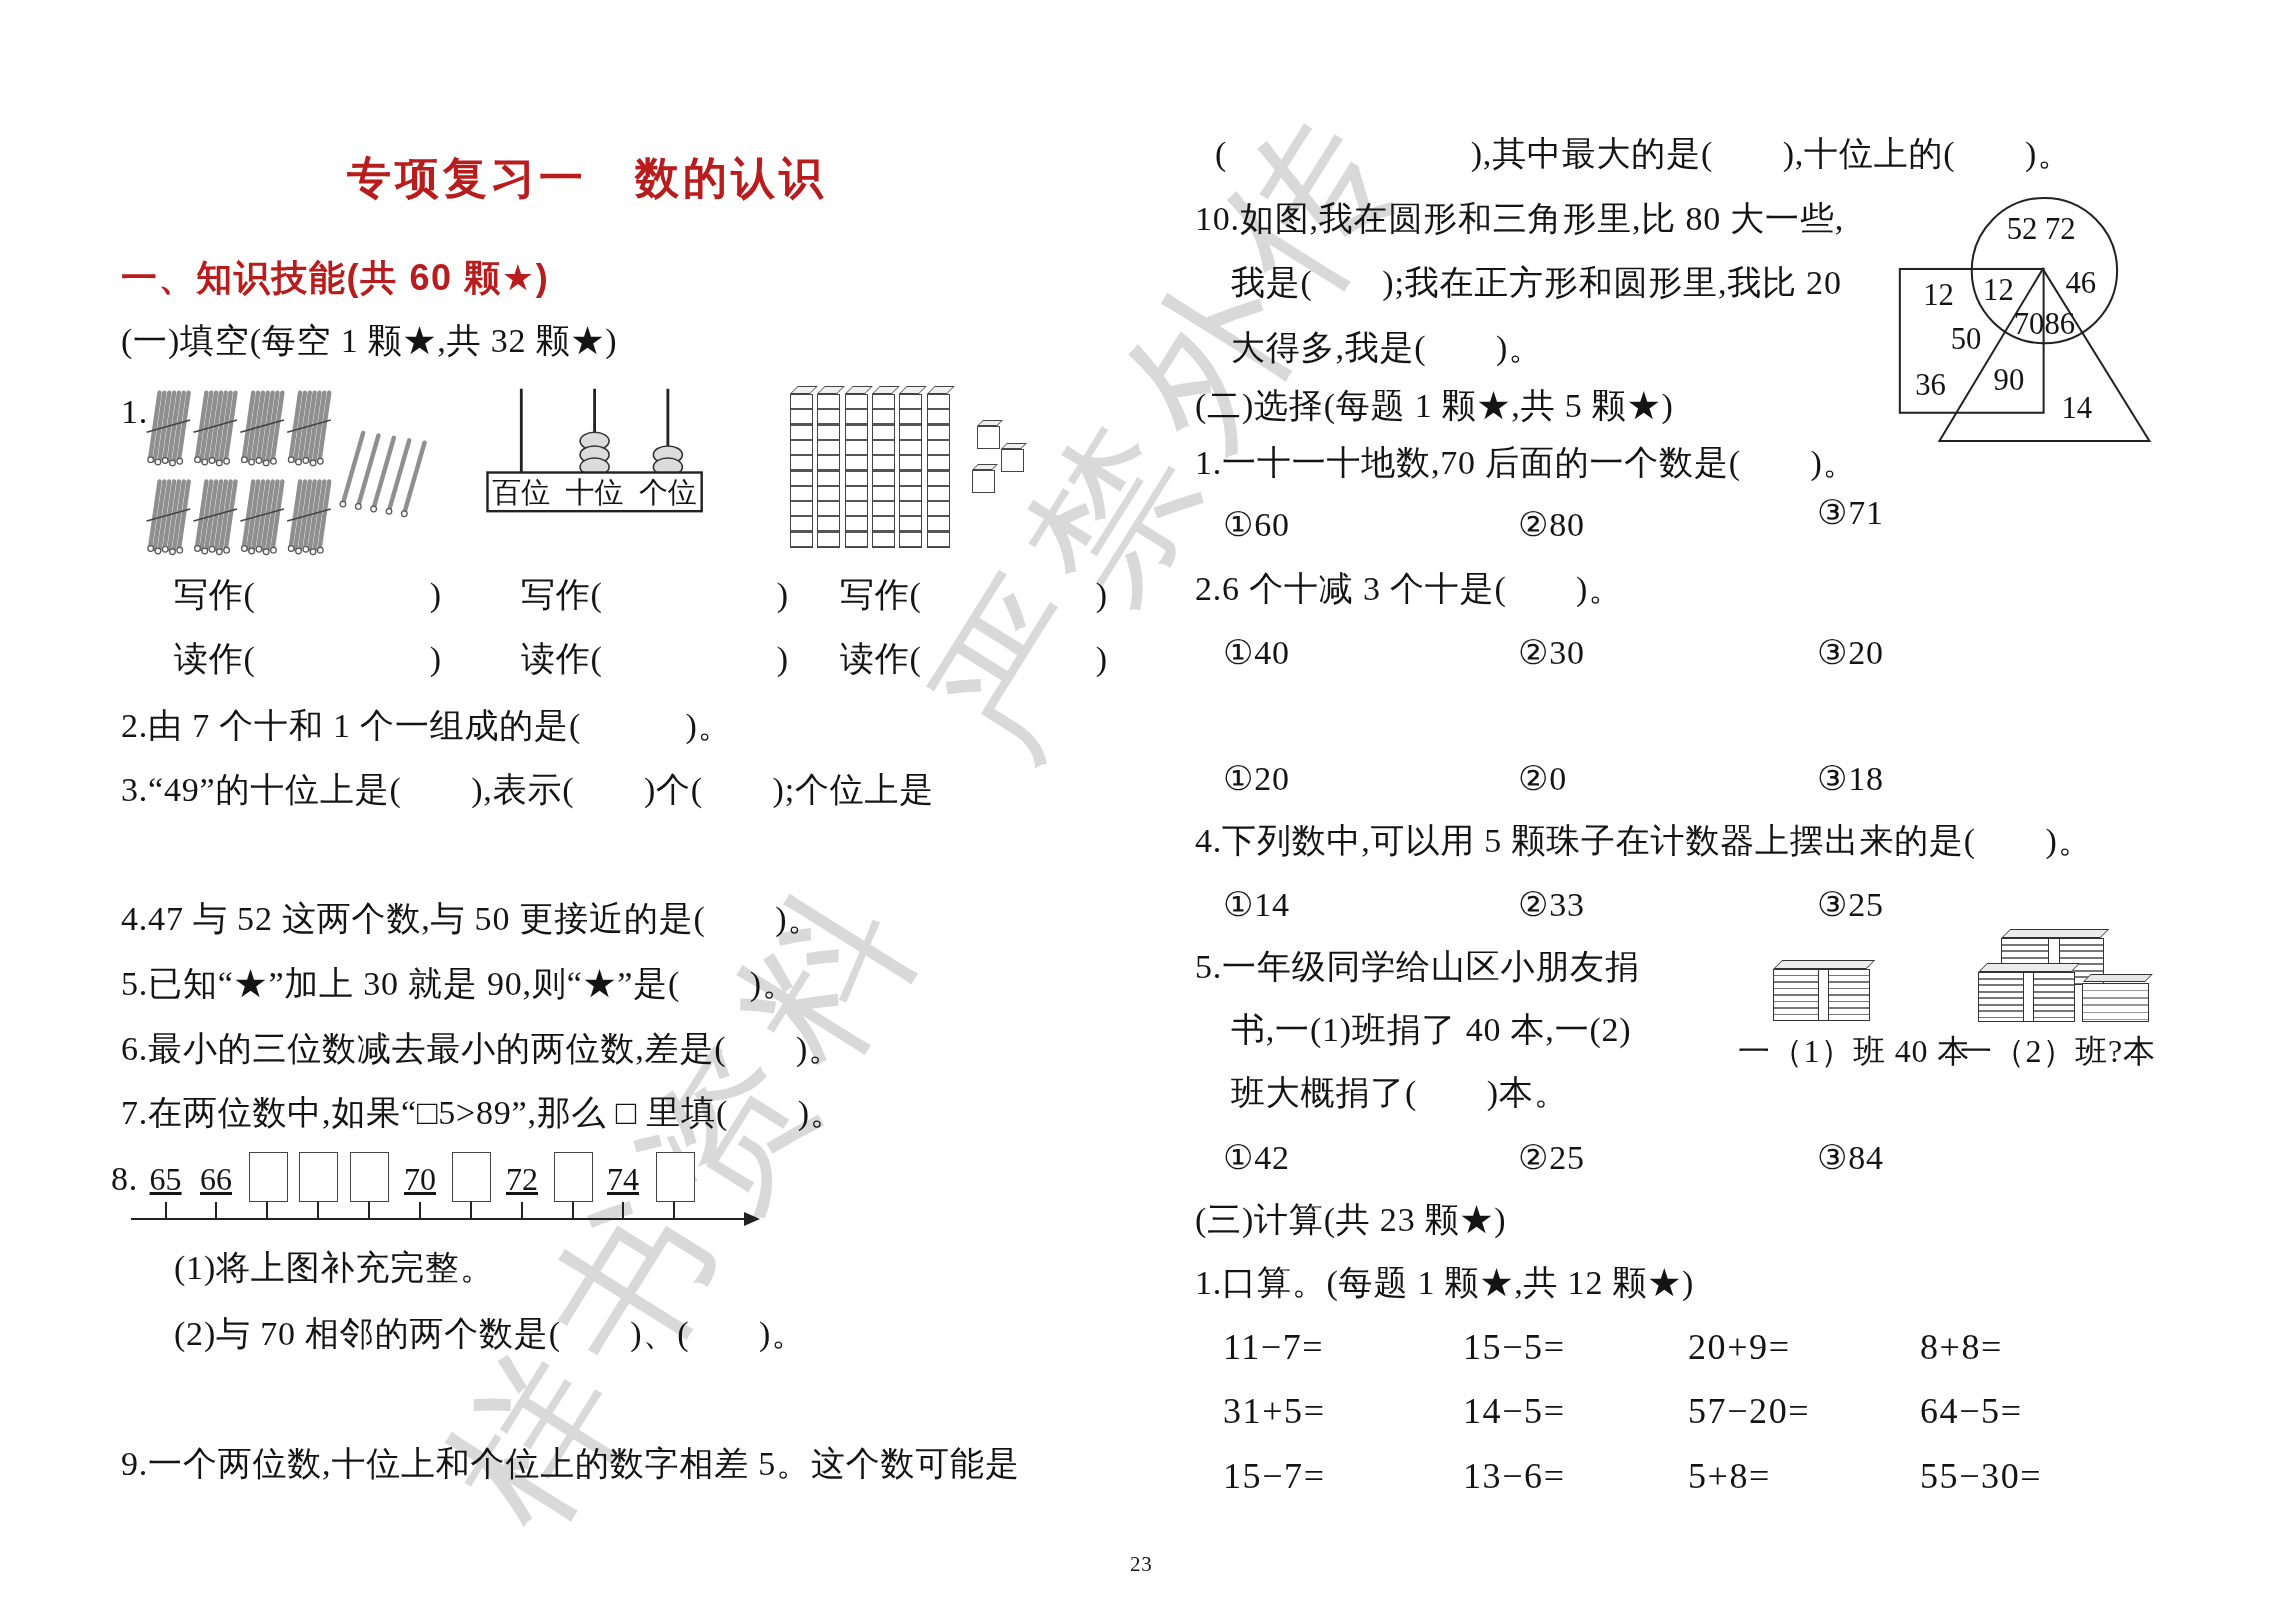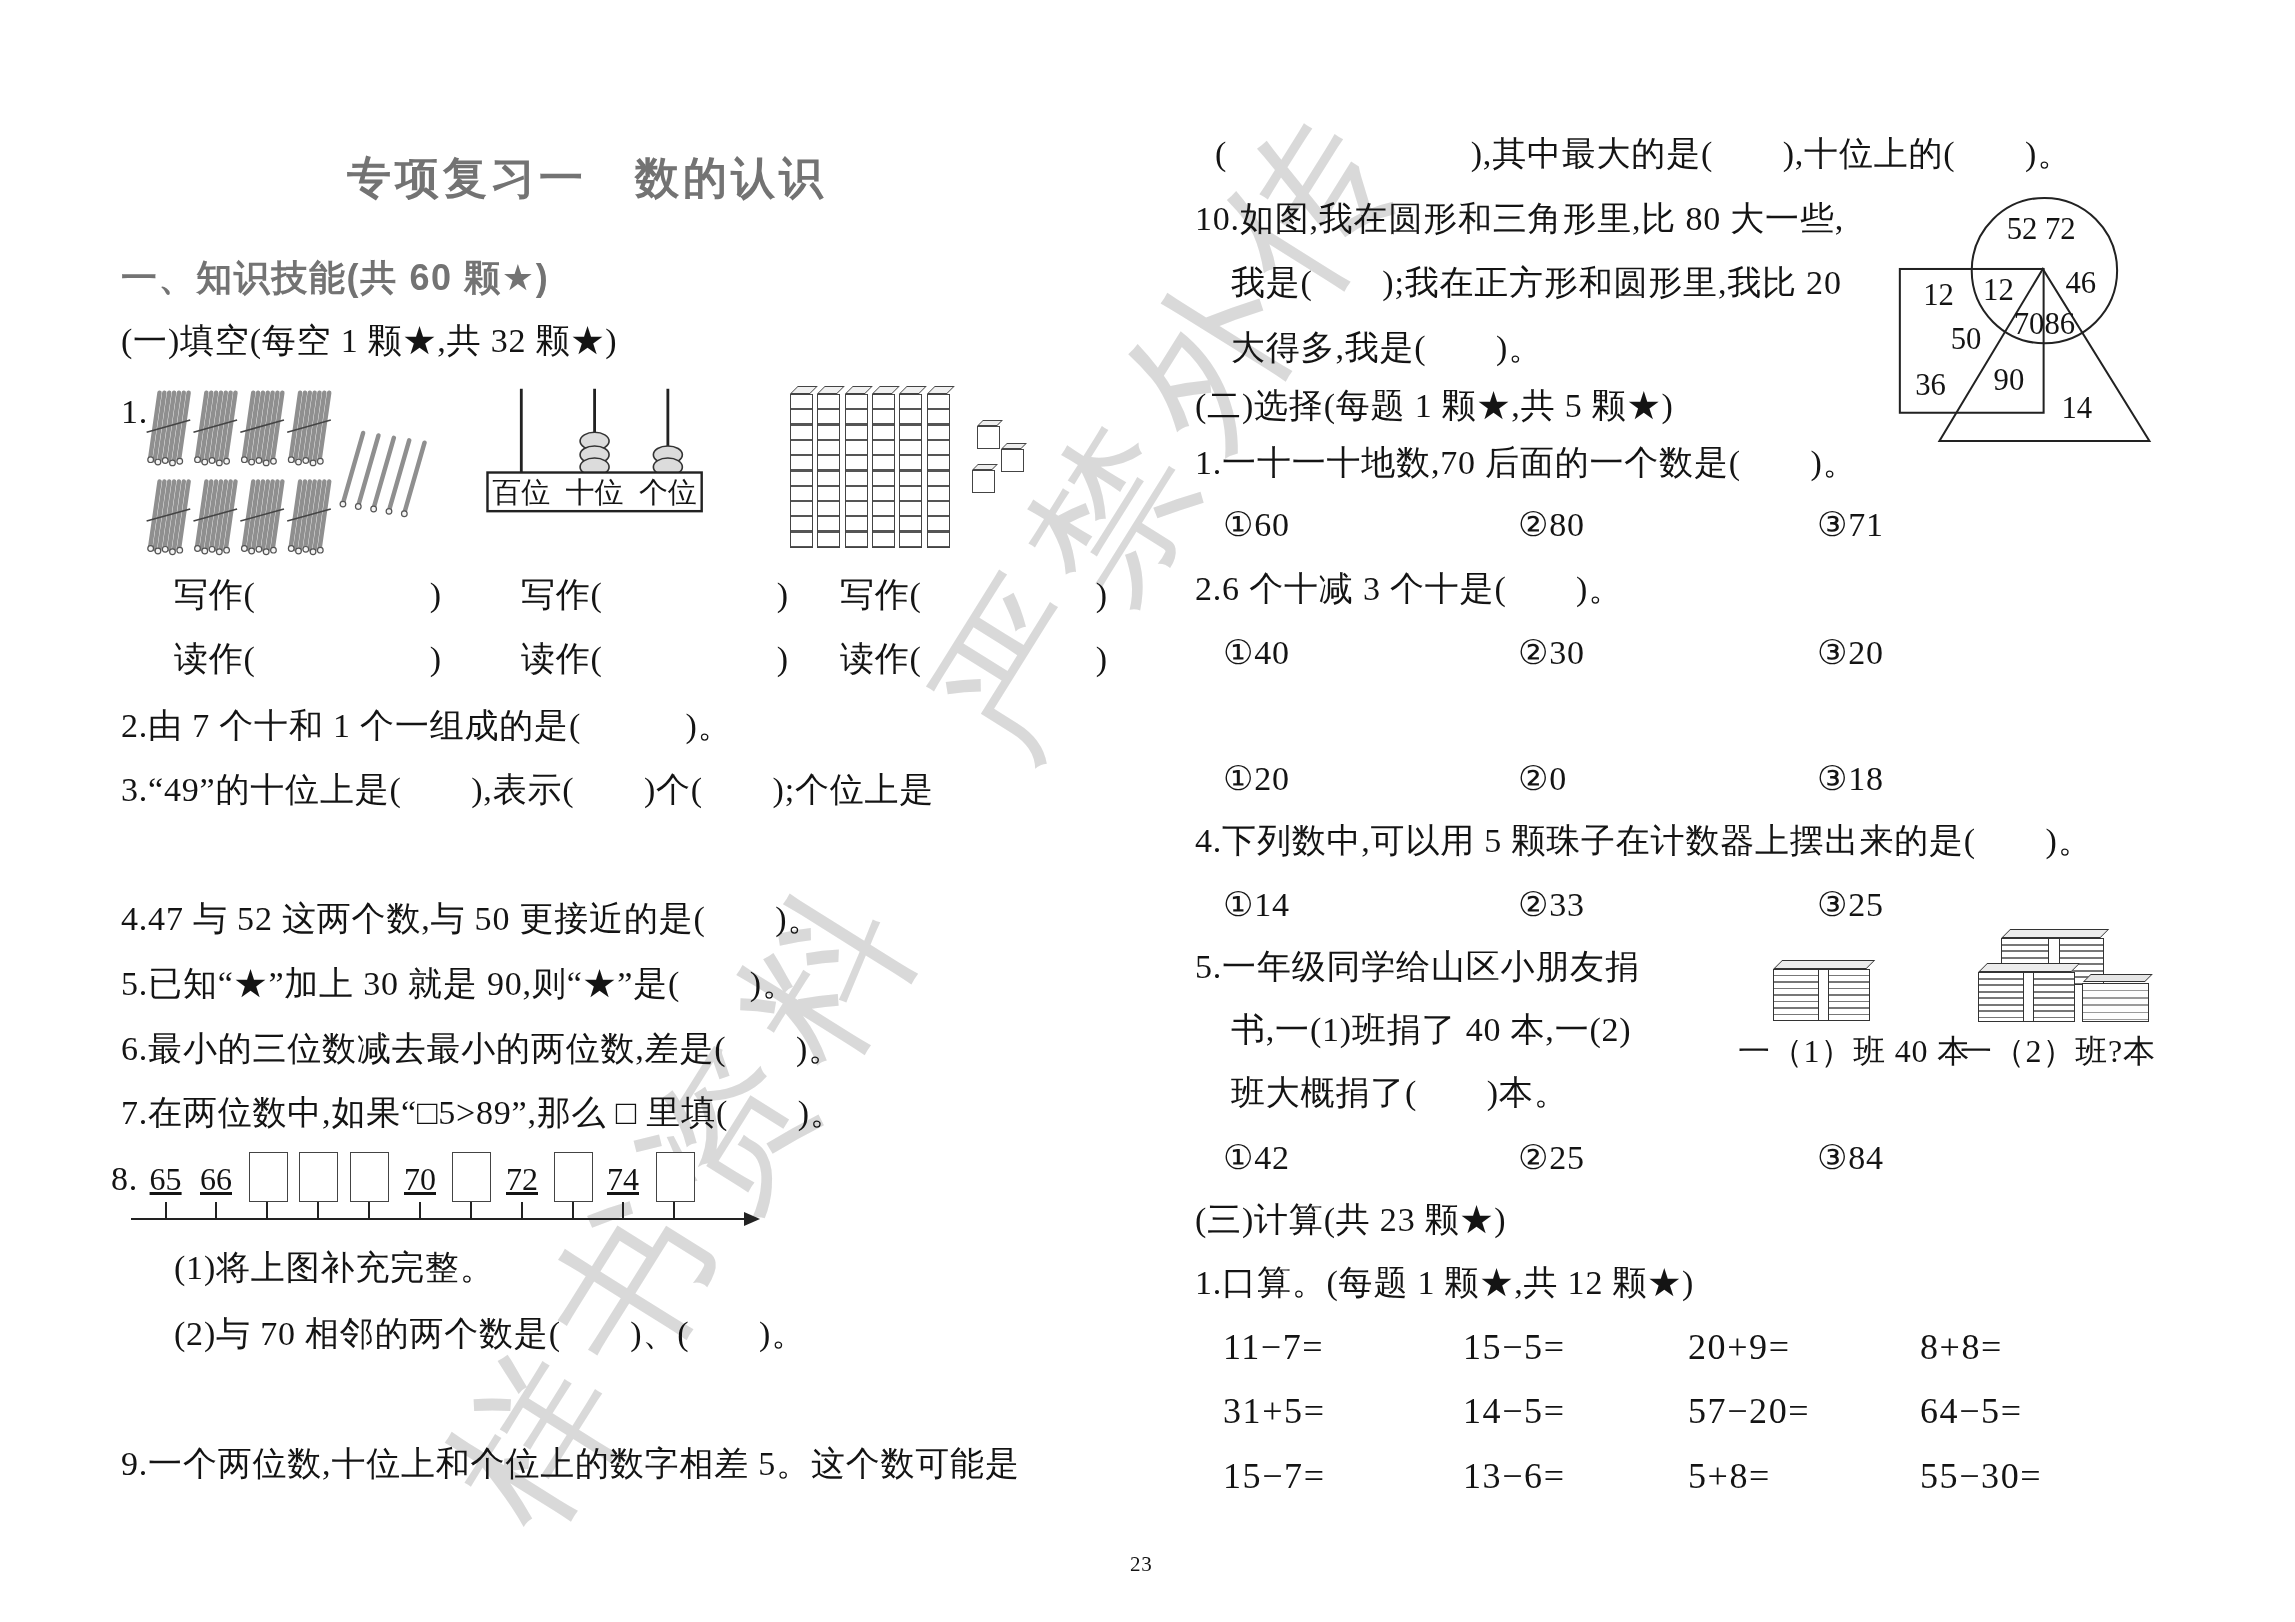--- a/index.html
+++ b/index.html
@@ -1,19 +1,19 @@
 <!DOCTYPE html>
 <html style="font-size:13px"><head>
 <meta charset="utf-8">
 <style>
   html,body{margin:0;padding:0;background:#e8e8e8;}
   #page{position:relative;width:2295px;height:1623px;background:#ffffff;overflow:hidden;
         font-family:"Liberation Serif","DejaVu Serif",serif;color:#141414;}
   .t{position:absolute;white-space:nowrap;font-size:34px;line-height:1.15;letter-spacing:0.8px;}
-  .blue{color:#737373;font-family:"Liberation Sans","DejaVu Sans",sans-serif;font-weight:bold;}
+  .blue{color:#b91c1c;font-family:"Liberation Sans","DejaVu Sans",sans-serif;font-weight:bold;}
   .title{font-size:44px;letter-spacing:4px;}
   .h1{font-size:36px;letter-spacing:1.6px;}
   .opt{font-size:34px;}
   .calc{font-size:36px;letter-spacing:1.6px;}
   .cap{font-size:32px;}
   .wm{position:absolute;left:929px;top:815px;transform:translate(-50%,-50%) rotate(-58deg);
       font-size:161px;letter-spacing:21px;color:rgba(185,185,185,.55);white-space:nowrap;
       font-family:"Liberation Serif",serif;pointer-events:none;}
   
   .nl{position:absolute;left:121px;top:1150px;width:654px;height:90px;}
@@ -188,21 +188,21 @@
     <text x="96" y="261" font-size="38" text-anchor="middle">36</text>
     <text x="193" y="255" font-size="38" text-anchor="middle">90</text>
     <text x="277" y="289" font-size="38" text-anchor="middle">14</text>
   </svg>
 
   <div class="t" style="left:1195px;top:386px">(二)选择(每题 1 颗★,共 5 颗★)</div>
 
   <div class="t" style="left:1195px;top:443px">1.一十一十地数,70 后面的一个数是(　　)。</div>
   <div class="t opt" style="left:1223px;top:505px">①60</div>
   <div class="t opt" style="left:1518px;top:505px">②80</div>
-  <div class="t opt" style="left:1817px;top:505px">③71</div>
+  <div class="t opt" style="left:1817px;top:493px">③71</div>
 
   <div class="t" style="left:1195px;top:569px">2.6 个十减 3 个十是(　　)。</div>
   <div class="t opt" style="left:1223px;top:633px">①40</div>
   <div class="t opt" style="left:1518px;top:633px">②30</div>
   <div class="t opt" style="left:1817px;top:633px">③20</div>
 
   <div class="t opt" style="left:1223px;top:759px">①20</div>
   <div class="t opt" style="left:1518px;top:759px">②0</div>
   <div class="t opt" style="left:1817px;top:759px">③18</div>
 

